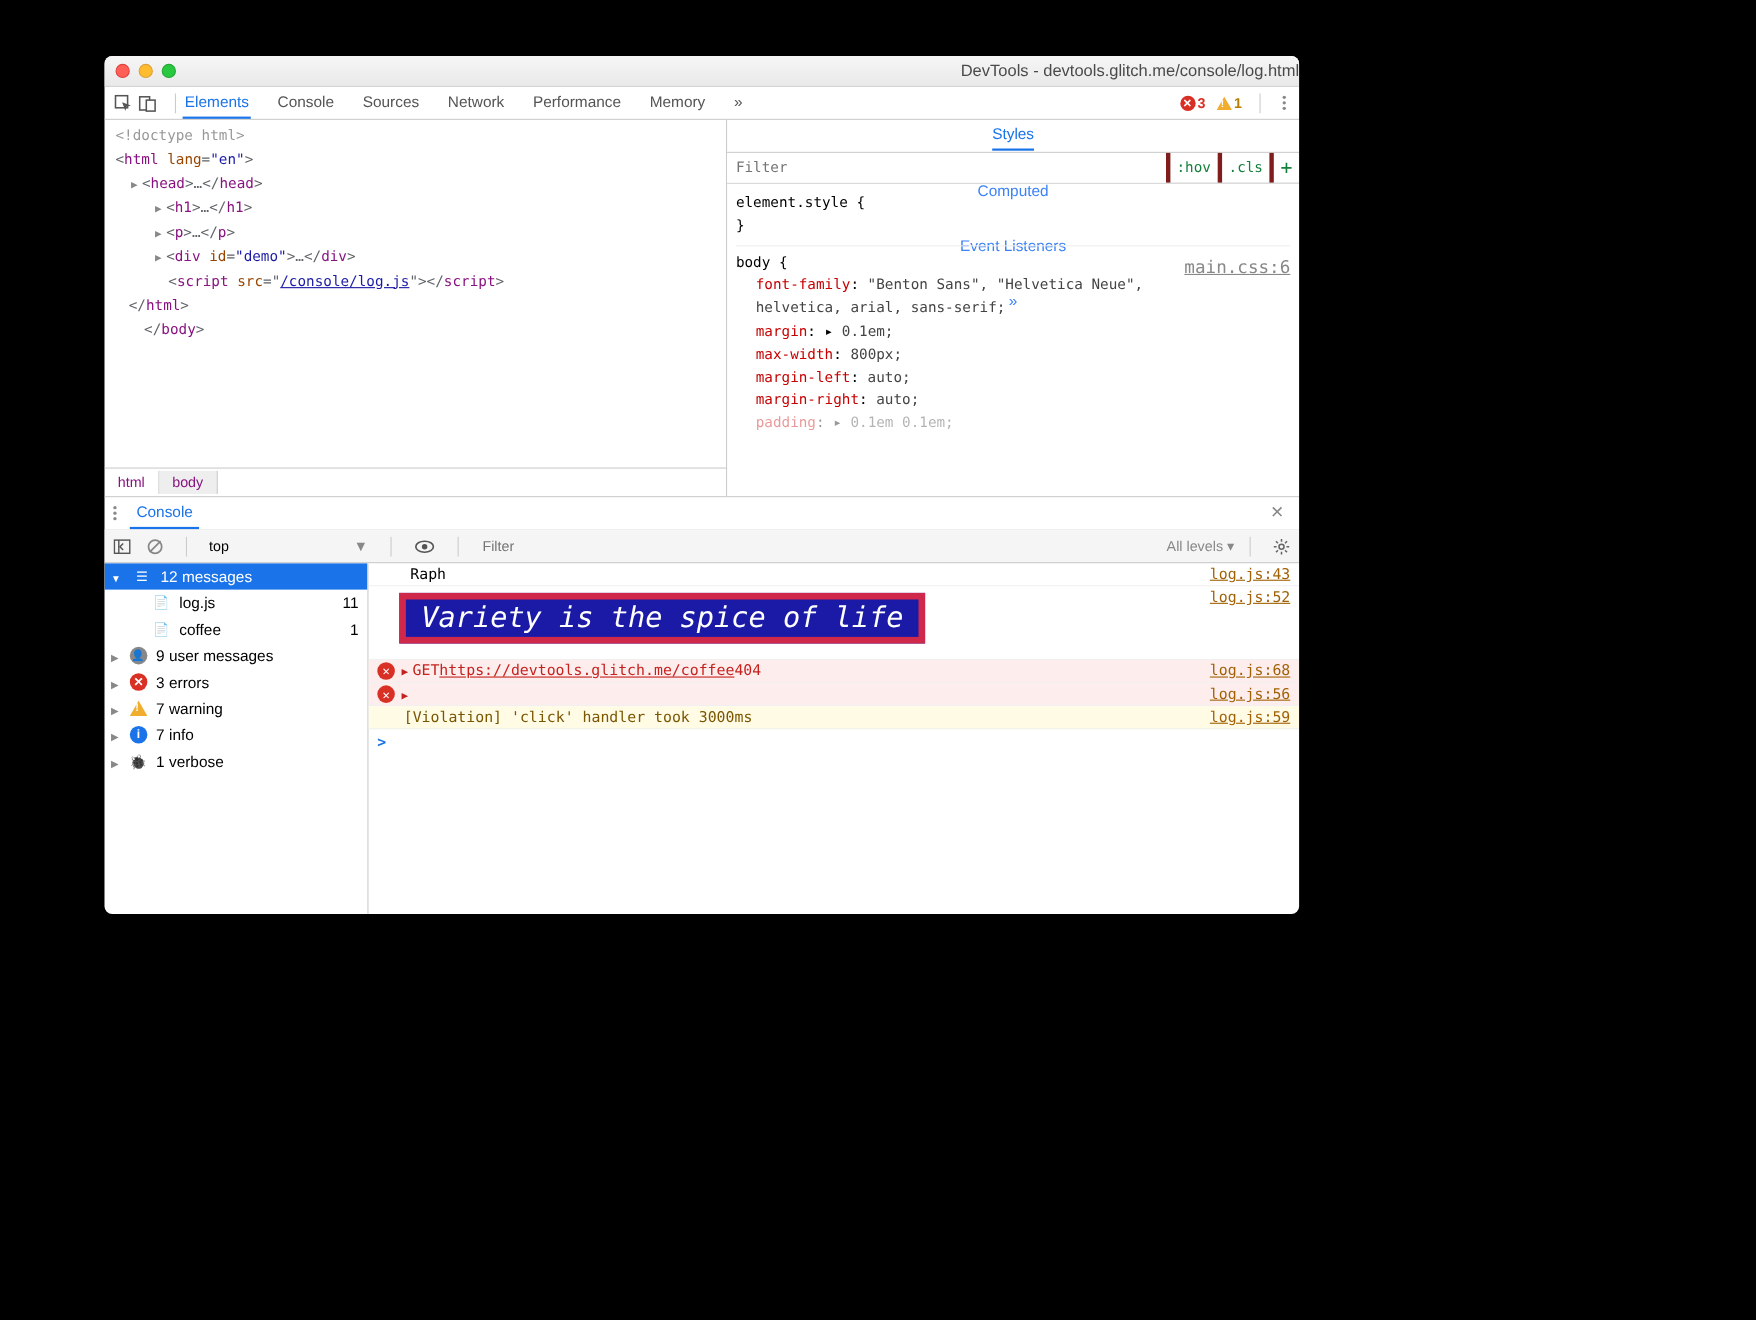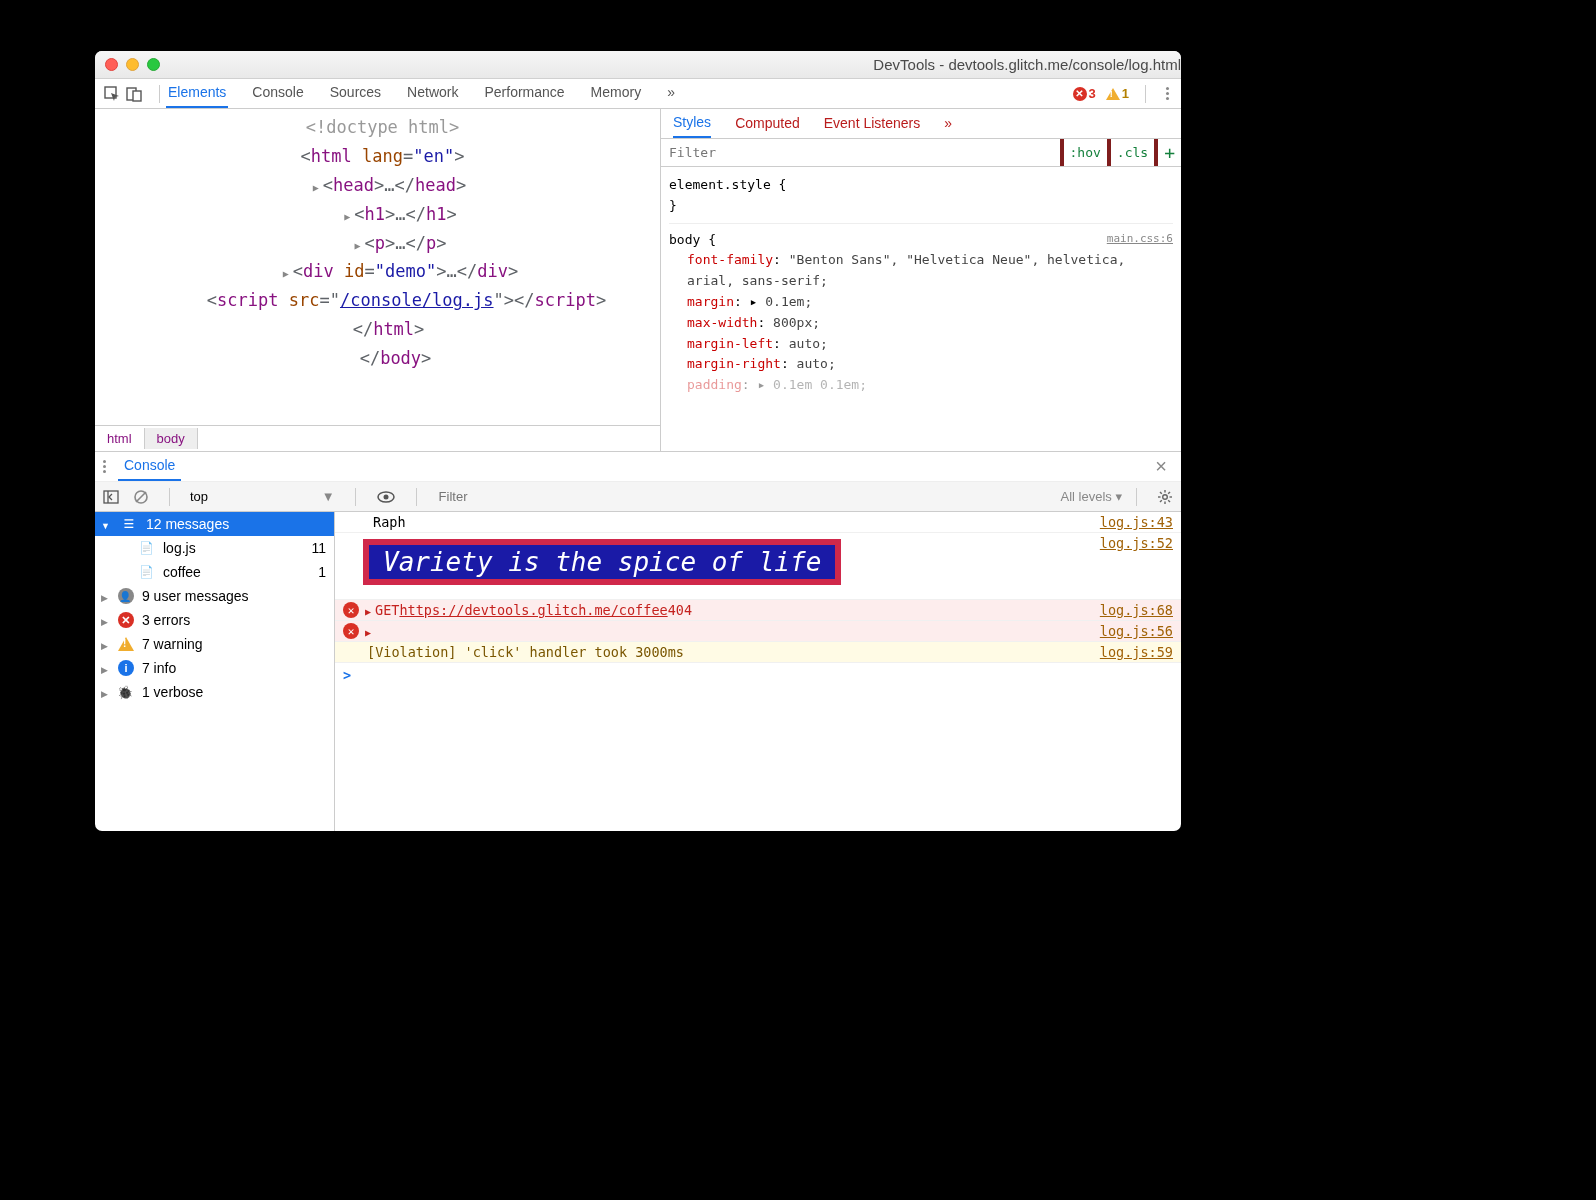--- a/index.html
+++ b/index.html
@@ -21,45 +21,45 @@
 .err-badge { display: flex; align-items: center; gap: 2px; font-size: 13px; font-weight: 600; }
 .circ { width: 14px; height: 14px; border-radius: 50%; display: inline-flex; align-items: center; justify-content: center; color: #fff; font-size: 10px; font-weight: bold; }
 .circ.r { background: #d93025; }
 .tri { width: 0; height: 0; border-left: 7px solid transparent; border-right: 7px solid transparent; border-bottom: 12px solid #f0ad2e; position: relative; }
 .tri::after { content: "!"; position: absolute; left: -3px; top: 1px; color: #fff; font-size: 9px; font-weight: bold; }
 .kebab { display: flex; flex-direction: column; gap: 2px; padding: 4px; }
 .kebab span { width: 3px; height: 3px; background: #888; border-radius: 50%; }
 .sep { width: 1px; height: 18px; background: #ccc; margin: 0 6px; }
 .main { flex: 1; display: flex; min-height: 0; }
 .dom-panel { flex: 1; min-width: 0; border-right: 1px solid #ccc; display: flex; flex-direction: column; }
-.dom-tree { flex: 1; overflow: auto; font-family: Menlo, monospace; font-size: 17px; line-height: 1.7; padding: 4px 0 4px 10px; color: #5f6368; text-align: center; }
+.dom-tree { flex: 1; overflow: auto; font-family: Menlo, monospace; font-size: 13px; line-height: 1.7; padding: 4px 0 4px 10px; color: #5f6368; }
 .dom-tree .tag { color: #881280; }
 .dom-tree .attr { color: #994500; }
 .dom-tree .val { color: #1a1aa6; }
 .dom-tree .link { color: #1a1aa6; text-decoration: underline; }
 .dom-tree .row { white-space: nowrap; }
 .dom-tree .caret::before { content: "▶"; font-size: 10px; margin-right: 4px; color: #888; }
 .dom-tree .caret.open::before { content: "▼"; }
 .dom-tree .sel { background: #eee; display: block; position: relative; }
 .dom-tree .sel::before { content: "…"; position: absolute; left: -10px; color: #888; }
 .dom-tree .eq0 { color: #999; font-style: italic; }
 .breadcrumb { height: 26px; border-top: 1px solid #ccc; display: flex; align-items: center; font-size: 13px; }
 .breadcrumb span { padding: 3px 12px; border-right: 1px solid #ccc; }
 .breadcrumb .bc-active { background: #eee; }
 .styles-panel { width: 520px; display: flex; flex-direction: column; }
-.styles-tabs { height: 30px; border-bottom: 1px solid #ccc; display: flex; align-items: center; gap: 24px; padding: 0 12px; font-size: 14px; }
-.styles-tabs .st-tab { padding: 4px 0 6px; color: #b91c1c; cursor: pointer; }
+.styles-tabs { height: 30px; border-bottom: 1px solid #ccc; display: flex; align-items: center; gap: 24px; padding: 0 12px; font-size: 14px; flex-direction: column; }
+.styles-tabs .st-tab { padding: 4px 0 6px; color: #3b82f6; cursor: pointer; }
 .styles-tabs .st-tab.active { color: #1a73e8; border-bottom: 2px solid #1a73e8; }
 .styles-filter { height: 28px; border-bottom: 1px solid #ccc; display: flex; align-items: center; font-family: Menlo, monospace; font-size: 13px; }
 .styles-filter input { flex: 1; border: none; padding: 4px 8px; font: inherit; outline: none; height: 26px; }
 .styles-filter .sfbtn { padding: 0 6px; color: #15803d; border-left: 4px solid #7f1d1d; height: 100%; display: flex; align-items: center; }
 .css-body { flex: 1; overflow: hidden; padding: 6px 8px; font-family: Menlo, monospace; font-size: 13px; line-height: 1.6; }
 .css-body .prop { color: #c80000; }
 .css-body .cval { color: #444; }
-.css-body .srclink { float: right; color: #888; text-decoration: underline; font-size: 11px; }
+.css-body .srclink { float: right; color: #888; text-decoration: underline; font-size: 16px; }
 .css-body .rule { border-bottom: 1px solid #eee; padding: 2px 0 6px; margin-bottom: 4px; }
 .console-drawer { border-top: 1px solid #ccc; display: flex; flex-direction: column; height: 380px; }
 .cd-head { height: 30px; display: flex; align-items: center; padding: 0 4px; border-bottom: 1px solid #eee; }
 .cd-head .cd-tab { color: #1a73e8; border-bottom: 2px solid #1a73e8; padding: 4px 6px 6px; margin-left: 8px; font-size: 14px; }
 .cd-head .close-x { margin-left: auto; font-size: 20px; color: #888; padding: 0 10px; cursor: pointer; }
 .cd-toolbar { height: 30px; border-bottom: 1px solid #ccc; background: #f5f5f5; display: flex; align-items: center; padding: 0 8px; gap: 14px; font-size: 13px; }
 .cd-toolbar input { border: none; background: transparent; flex: 1; font: inherit; padding: 2px; outline: none; }
 .cd-body { flex: 1; display: flex; min-height: 0; }
 .msg-side { width: 240px; border-right: 1px solid #ccc; overflow: auto; font-size: 14px; }
 .msg-side .ms-row { display: flex; align-items: center; padding: 4px 8px 4px 6px; gap: 8px; }

